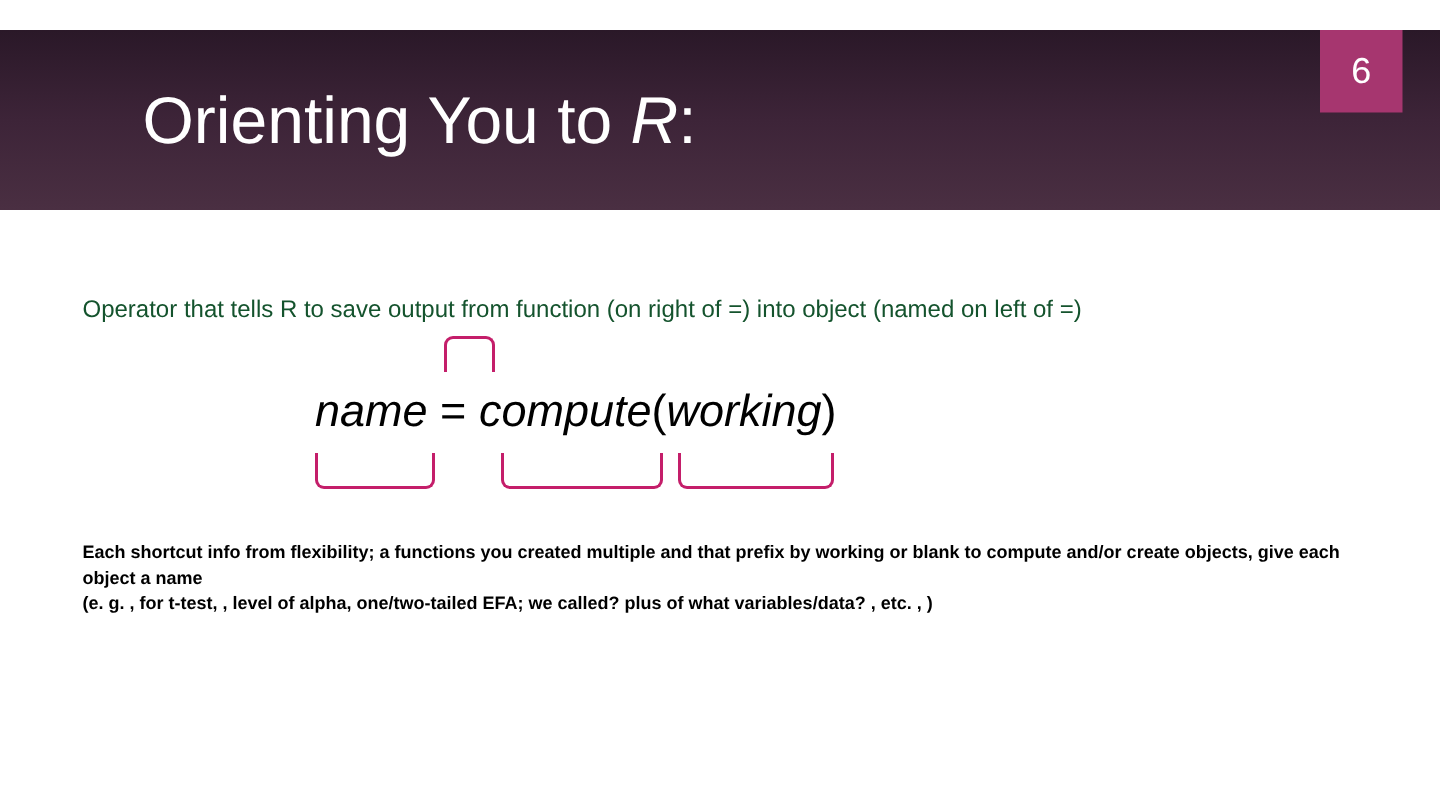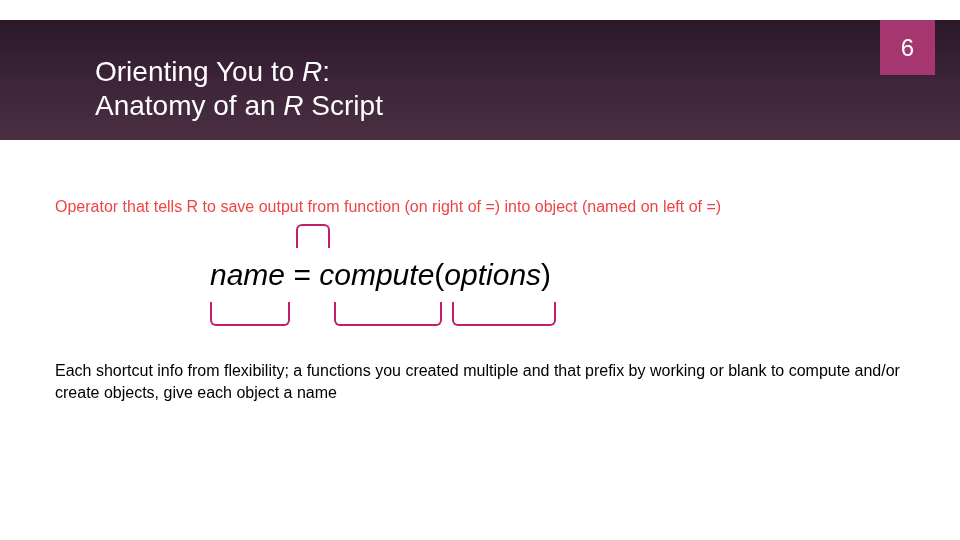--- a/index.html
+++ b/index.html
@@ -35,36 +35,36 @@
       align-items: center;
       justify-content: center;
       font-size: 24px;
       font-weight: 300;
     }
     .slide-title {
       position: absolute;
       top: 55px;
       left: 95px;
       color: #ffffff;
-      font-size: 28px;
+      font-size: 44px;
       font-weight: 300;
       line-height: 1.2;
     }
     .slide-title .line2 {
       display: block;
     }
     .italic {
       font-style: italic;
     }
     .operator-text {
       position: absolute;
       top: 198px;
       left: 55px;
       font-size: 16px;
-      color: #ef4444;
+      color: #14532d;
     }
     .code-expression {
       position: absolute;
       top: 258px;
       left: 210px;
       font-size: 30px;
       color: #000000;
       font-weight: 400;
     }
     .code-expression .italic {
@@ -105,47 +105,46 @@
       top: 302px;
       left: 452px;
       width: 104px;
       height: 24px;
     }
     .description-text {
       position: absolute;
       top: 360px;
       left: 55px;
       right: 55px;
-      font-size: 16px;
+      font-size: 12px;
       color: #000000;
       line-height: 1.4;
+      font-weight: bold;
     }
   </style>
 </head>
 <body>
 
 <div class="header-band"></div>
 
 <div class="page-number-box">
   <span>6</span>
 </div>
 
 <div class="slide-title">
   <span>Orienting You to </span><span class="italic">R</span><span>: </span>
-  <span class="line2">
-    <span>Anatomy of an </span><span class="italic">R</span><span> Script</span>
-  </span>
 </div>
 
 <div class="operator-text">Operator that tells R to save output from function (on right of =) into object (named on left of =)</div>
 
 <div class="code-expression">
-  <span class="italic">name</span><span> = </span><span class="italic">compute</span><span>(</span><span class="italic">options</span><span>)</span>
+  <span class="italic">name</span><span> = </span><span class="italic">compute</span><span>(</span><span class="italic">working</span><span>)</span>
 </div>
 
 <div class="bracket-top bracket-equals"></div>
 <div class="bracket bracket-name"></div>
 <div class="bracket bracket-function"></div>
 <div class="bracket bracket-options"></div>
 
 <div class="description-text">
   <div>Each shortcut info from flexibility; a functions you created multiple and that prefix by working or blank to compute and/or create objects, give each object a name</div>
+  <div>(e. g. , for t-test, , level of alpha, one/two-tailed EFA; we called? plus of what variables/data? , etc. , )</div>
 </div>
 
 </body></html>

